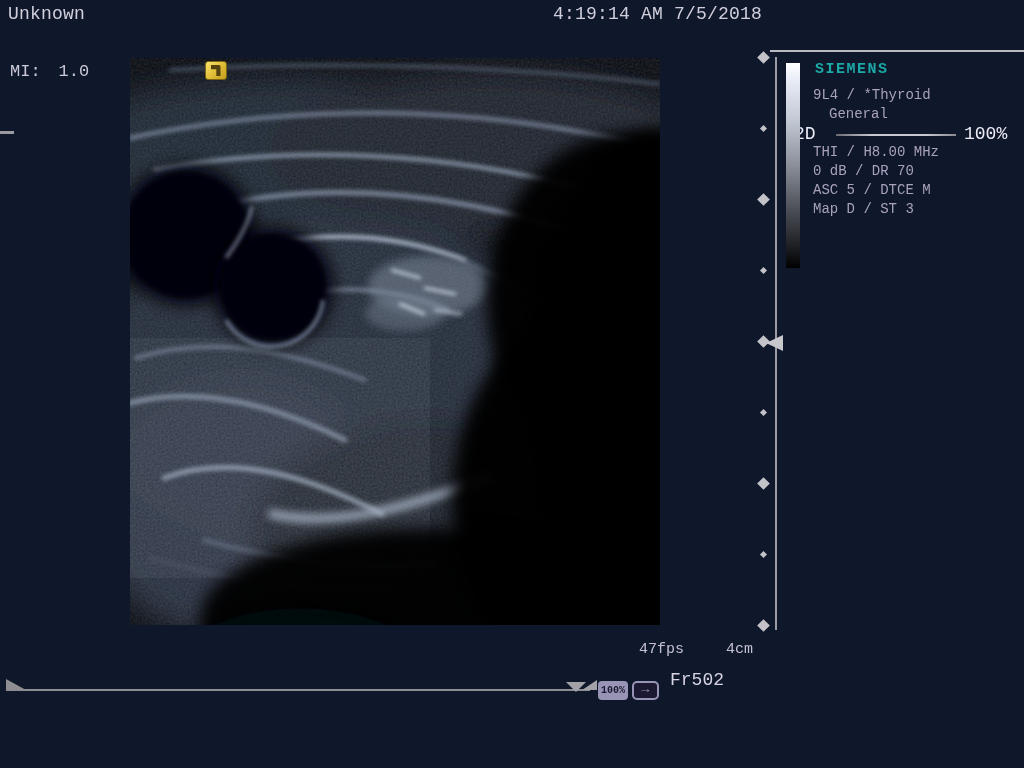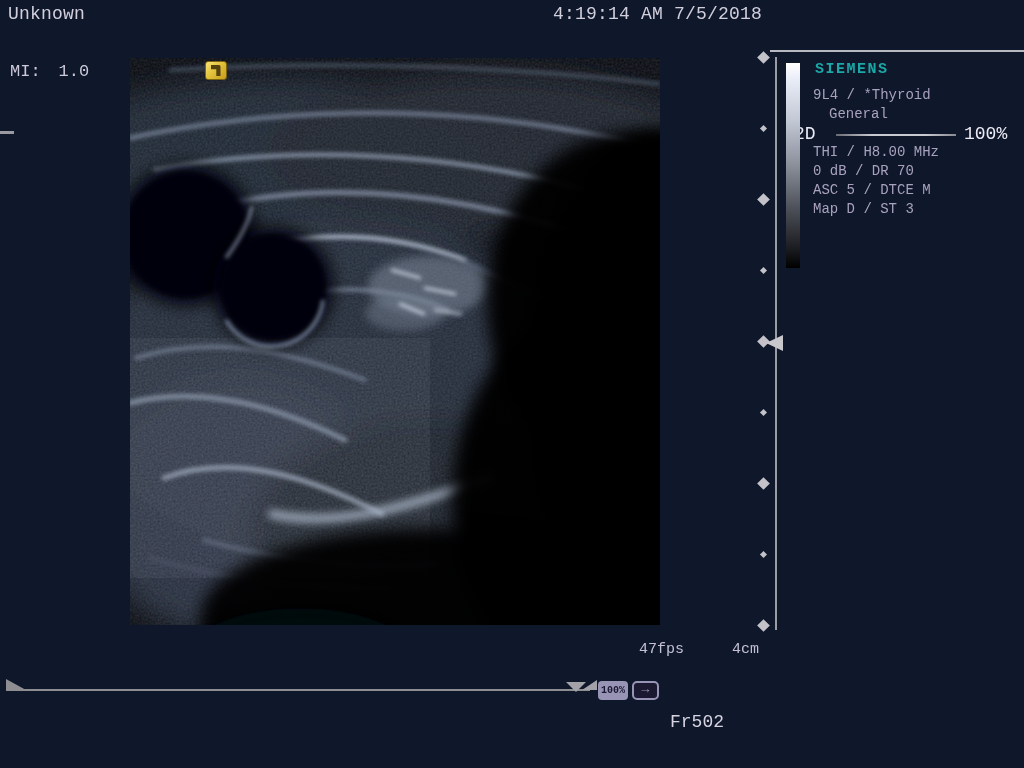--- a/index.html
+++ b/index.html
@@ -56,21 +56,21 @@
   .zoom-badge{
     left:598px;top:681px;width:30px;height:19px;border-radius:4px;
     background:#9794b6;color:#1b1932;font-size:10px;font-weight:bold;
     text-align:center;line-height:19px;
   }
   .arrow-badge{
     left:632px;top:681px;width:27px;height:19px;border-radius:5px;
     background:#1b1932;border:2px solid #9794b6;box-sizing:border-box;
     color:#9794b6;font-size:13px;font-weight:bold;text-align:center;line-height:14px;
   }
-  .frame-label{left:670px;top:712px;color:#d6d3e2;font-size:18px;}
+  .frame-label{left:670px;top:670px;color:#d6d3e2;font-size:18px;}
 </style>
 </head>
 <body>
 
 <div class="screen">
 
   <div class="abs hdr" style="left:8px;top:4px;">Unknown</div>
   <div class="abs hdr" style="left:553px;top:4px;">4:19:14 AM 7/5/2018</div>
 
   <div class="abs mi" style="left:10px;top:62px;">
@@ -191,21 +191,21 @@
   <div class="abs tick big" style="top:337px;"></div>
   <div class="abs tick small" style="top:410px;"></div>
   <div class="abs tick big" style="top:479px;"></div>
   <div class="abs tick small" style="top:552px;"></div>
   <div class="abs tick big" style="top:621px;"></div>
   <div class="abs focus-arrow"></div>
 
   <div class="abs grayscale-bar"></div>
 
   <div class="abs footer-txt" style="left:639px;top:641px;">47fps</div>
-  <div class="abs footer-txt" style="left:726px;top:641px;margin-left:6px;">4cm</div>
+  <div class="abs footer-txt" style="left:726px;top:641px;">4cm</div>
 
   <div class="abs cine-line"></div>
   <div class="abs cine-start"></div>
   <div class="abs scrub-down"></div>
   <div class="abs scrub-wedge"></div>
   <div class="abs zoom-badge">100%</div>
   <div class="abs arrow-badge">→</div>
   <div class="abs frame-label">Fr502</div>
 
 </div>

